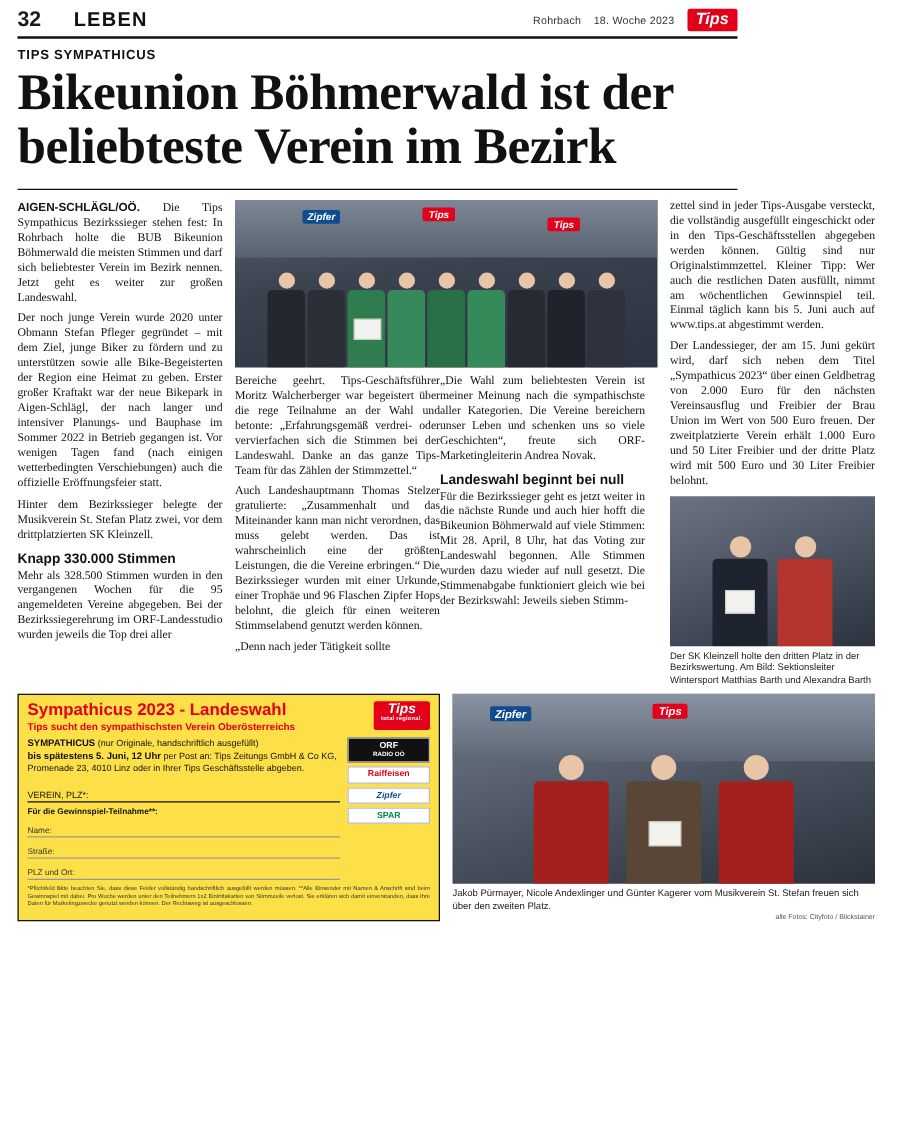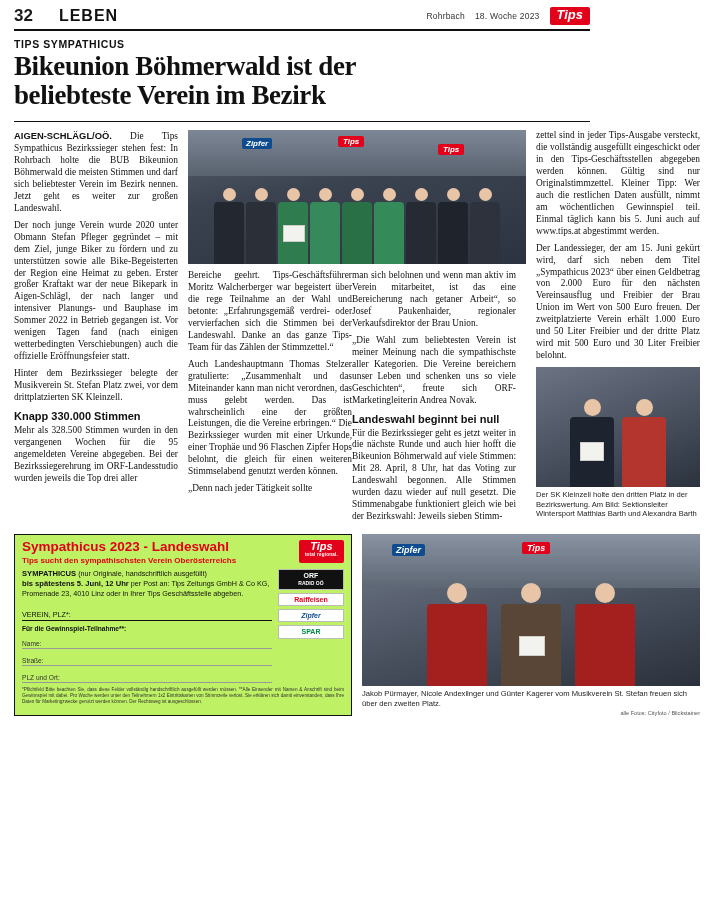--- a/index.html
+++ b/index.html
@@ -75,21 +75,21 @@
   .kicker {
     font-family: "Liberation Sans", sans-serif;
     font-size: 10.5px;
     font-weight: bold;
     letter-spacing: .6px;
     margin: 7px 0 2px 0;
   }
   .headline {
     font-family: "Liberation Serif", serif;
     font-weight: bold;
-    font-size: 27px;
+    font-size: 41px;
     line-height: 1.06;
     letter-spacing: -0.4px;
     margin: 0 0 12px 0;
   }
   .rule-thin {
     border-top: 1px solid #111;
     margin: 2px 0 8px 0;
   }
 
   
@@ -218,21 +218,21 @@
   }
 
   
   .bottom-area {
     display: grid;
     grid-template-columns: 338px 10px 338px;
     margin-top: 6px;
   }
   .coupon {
     border: 1px solid #111;
-    background: #bef264;
+    background: #fde047;
     padding: 5px 7px 4px 7px;
     box-sizing: border-box;
     position: relative;
   }
   .coupon-head {
     display: flex;
     justify-content: space-between;
     align-items: flex-start;
   }
   .coupon-title {
@@ -432,21 +432,20 @@
         </div>
       </div>
 
       <div style="display:grid; grid-template-columns:164px 164px; margin-top:6px;">
         <div class="col">
           <p class="txt">Bereiche geehrt. Tips-Geschäftsführer Moritz Walcherberger war begeistert über die rege Teilnahme an der Wahl und betonte: „Erfahrungsgemäß verdrei- oder vervierfachen sich die Stimmen bei der Landeswahl. Danke an das ganze Tips-Team für das Zählen der Stimmzettel.“</p>
           <p class="txt">Auch Landeshauptmann Thomas Stelzer gratulierte: „Zusammenhalt und das Miteinander kann man nicht verordnen, das muss gelebt werden. Das ist wahrscheinlich eine der größten Leistungen, die die Vereine erbringen.“ Die Bezirkssieger wurden mit einer Urkunde, einer Trophäe und 96 Flaschen Zipfer Hops belohnt, die gleich für einen weiteren Stimmselabend genutzt werden können.</p>
           <p class="txt">„Denn nach jeder Tätigkeit sollte</p>
         </div>
         <div class="col">
-          <p class="txt">man sich belohnen und wenn man aktiv im Verein mitarbeitet, ist das eine Bereicherung nach getaner Arbeit“, so Josef Paukenhaider, regionaler Verkaufsdirektor der Brau Union.</p>
           <p class="txt">„Die Wahl zum beliebtesten Verein ist meiner Meinung nach die sympathischste aller Kategorien. Die Vereine bereichern unser Leben und schenken uns so viele Geschichten“, freute sich ORF-Marketingleiterin Andrea Novak.</p>
           <div class="subhead">Landeswahl beginnt bei null</div>
           <p class="txt">Für die Bezirkssieger geht es jetzt weiter in die nächste Runde und auch hier hofft die Bikeunion Böhmerwald auf viele Stimmen: Mit 28. April, 8 Uhr, hat das Voting zur Landeswahl begonnen. Alle Stimmen wurden dazu wieder auf null gesetzt. Die Stimmenabgabe funktioniert gleich wie bei der Bezirkswahl: Jeweils sieben Stimm-</p>
         </div>
       </div>
     </div>
 
     <div class="col">
       <p class="txt">zettel sind in jeder Tips-Ausgabe versteckt, die vollständig ausgefüllt eingeschickt oder in den Tips-Geschäftsstellen abgegeben werden können. Gültig sind nur Originalstimmzettel. Kleiner Tipp: Wer auch die restlichen Daten ausfüllt, nimmt am wöchentlichen Gewinnspiel teil. Einmal täglich kann bis 5. Juni auch auf www.tips.at abgestimmt werden.</p>
       <p class="txt">Der Landessieger, der am 15. Juni gekürt wird, darf sich neben dem Titel „Sympathicus 2023“ über einen Geldbetrag von 2.000 Euro für den nächsten Vereinsausflug und Freibier der Brau Union im Wert von 500 Euro freuen. Der zweitplatzierte Verein erhält 1.000 Euro und 50 Liter Freibier und der dritte Platz wird mit 500 Euro und 30 Liter Freibier belohnt.</p>

